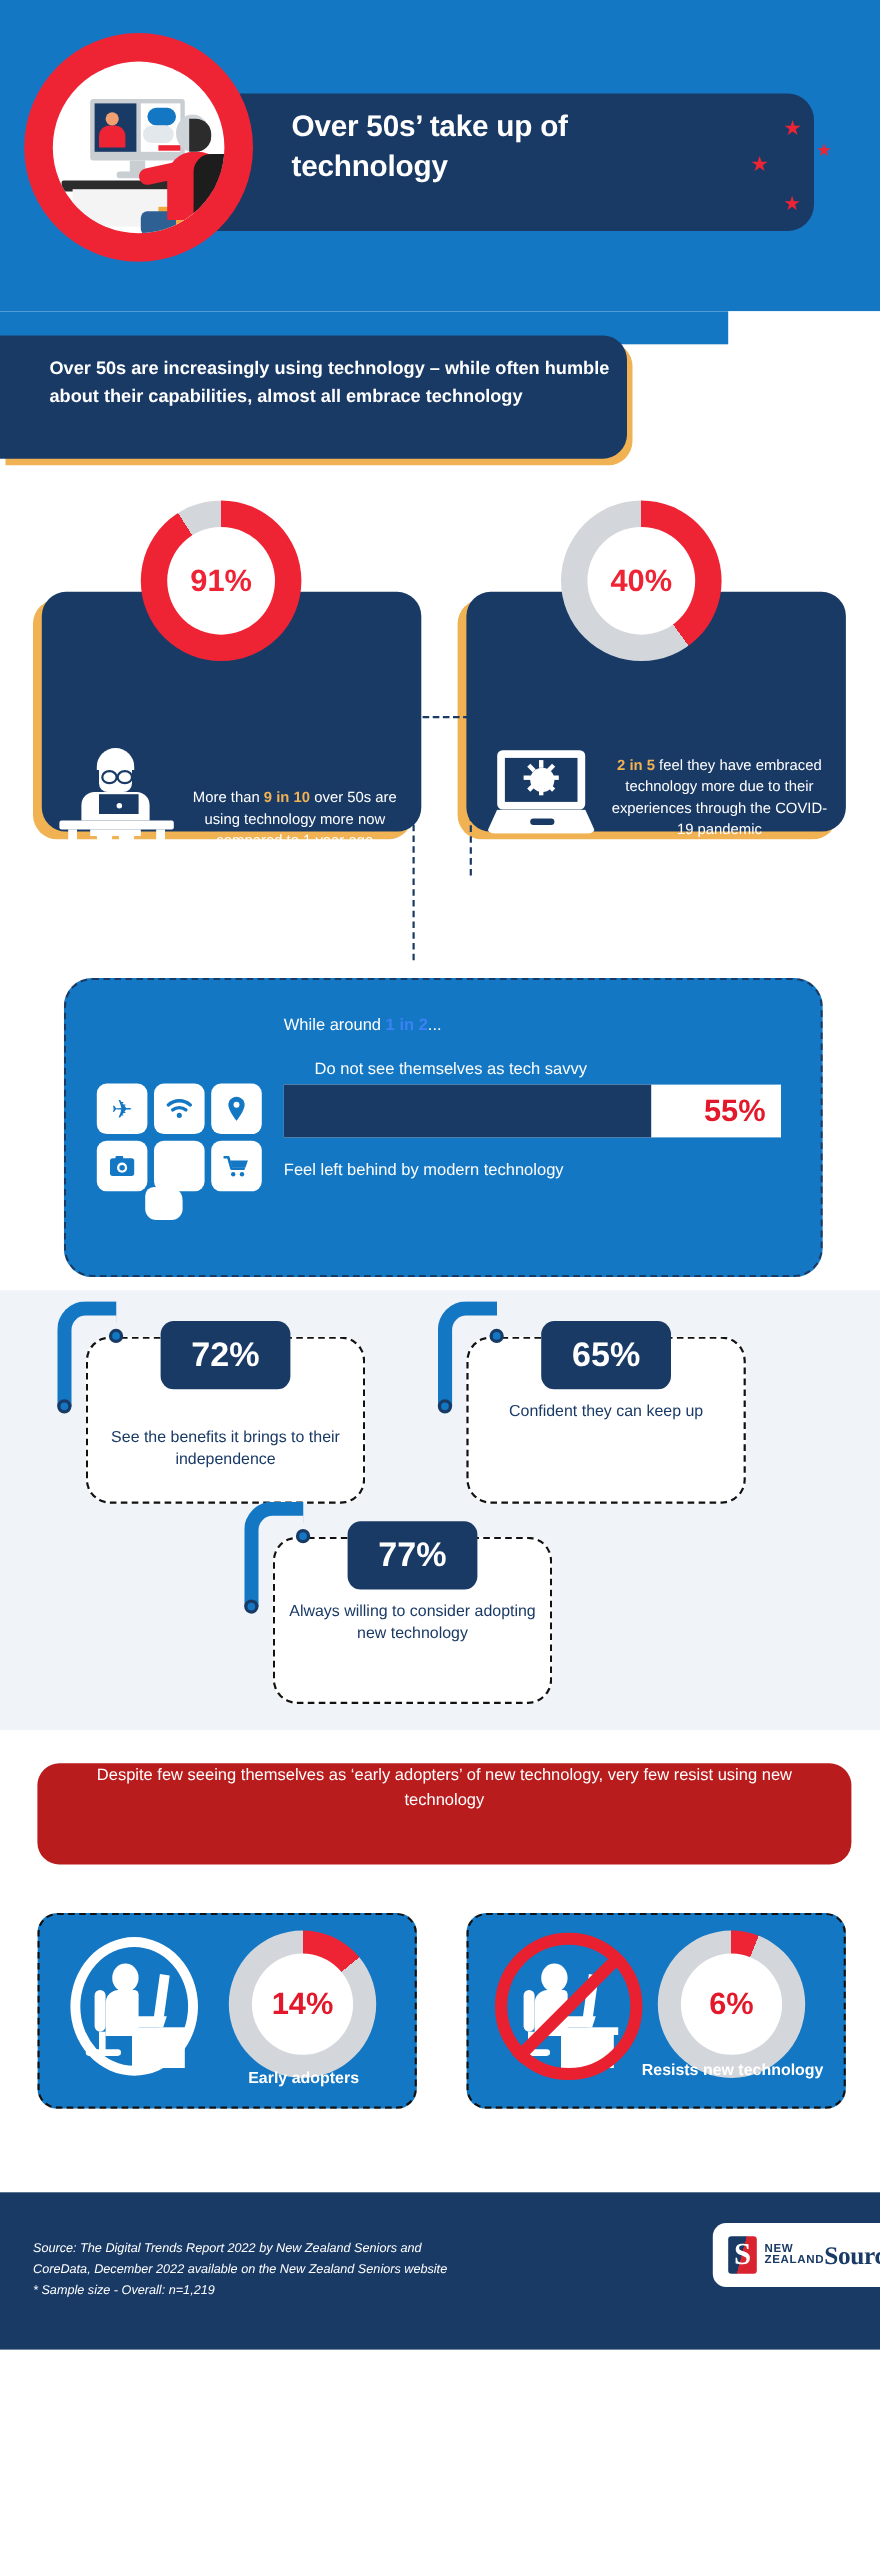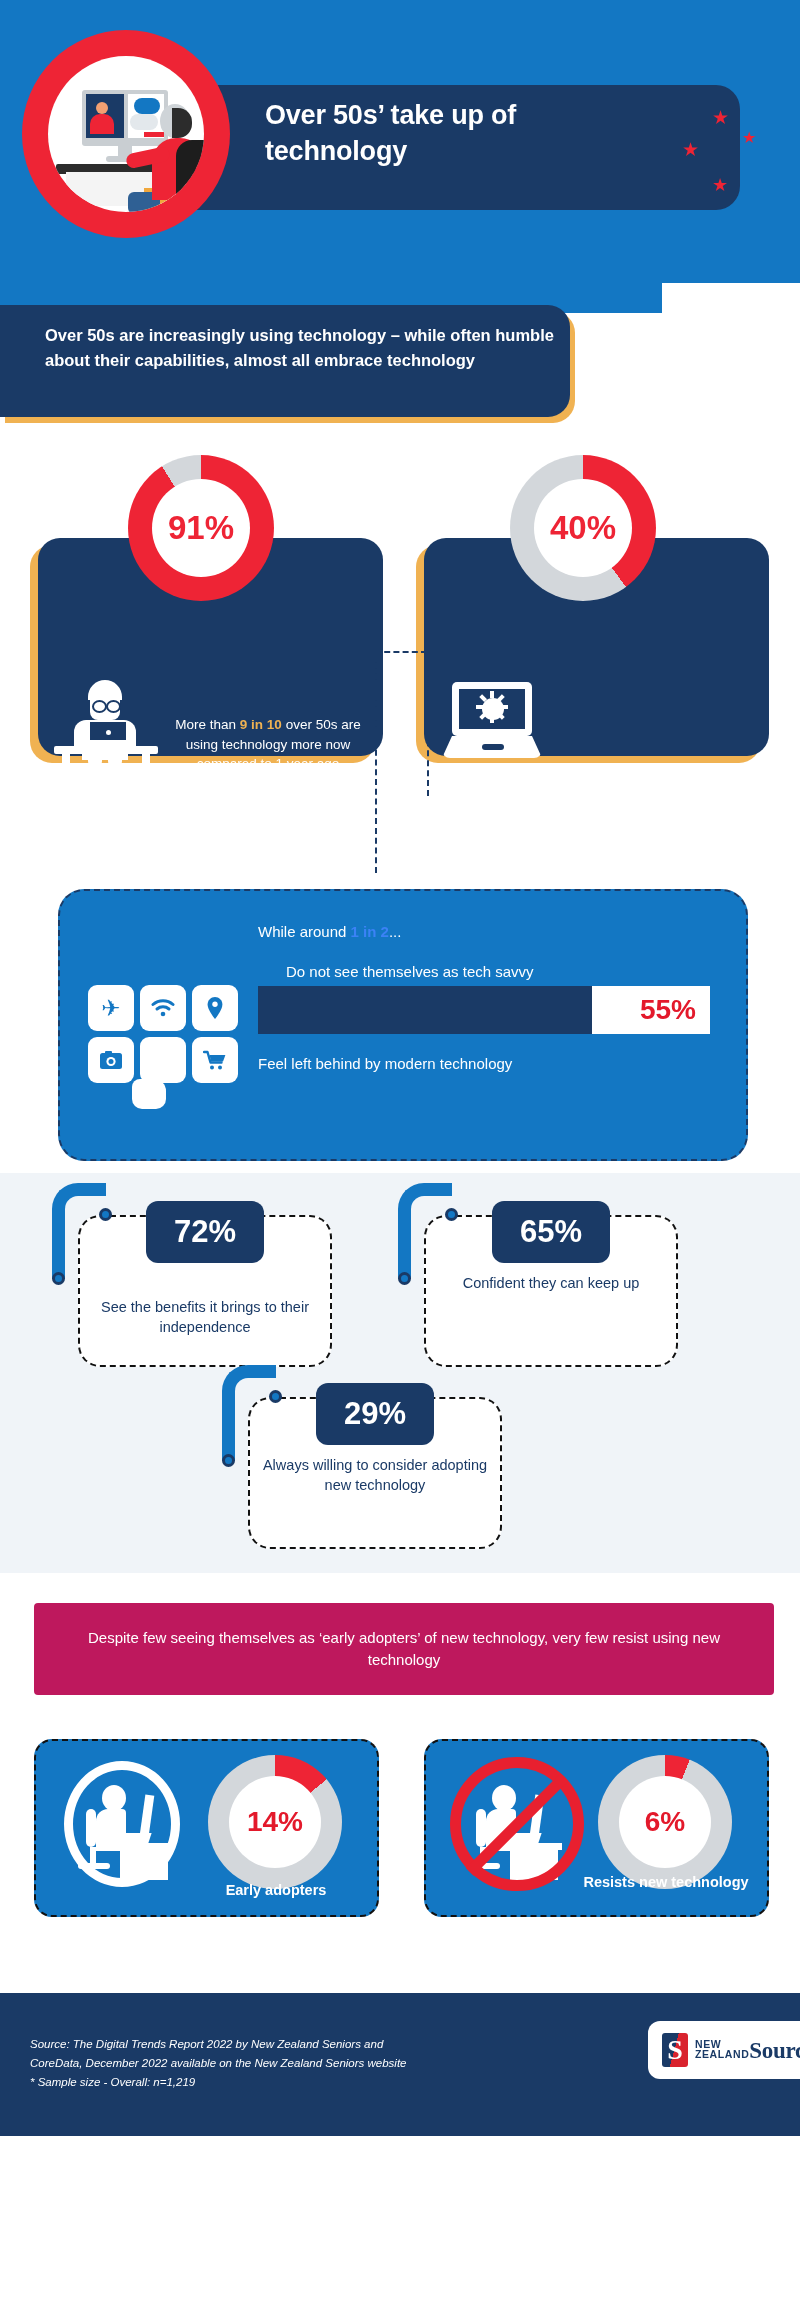--- a/index.html
+++ b/index.html
@@ -151,21 +151,21 @@
     width:98px; height:98px;
     margin-left:-49px; margin-top:-49px;
     border-radius:50%;
     background:#ffffff;
   }
   .donut-val{
     position:absolute;
     left:0; top:0; width:100%; height:100%;
     display:flex; align-items:center; justify-content:center;
     color:#ee2435;
-    font-size:33px;
+    font-size:28px;
     font-weight:bold;
   }
   .donut.d91{left:128px; top:22px;}
   .donut.d40{left:510px; top:22px;}
 
   .dcard-body{
     position:absolute;
     display:flex;
     align-items:flex-end;
     z-index:7;
@@ -349,23 +349,23 @@
   .pc1{left:85px; top:100px;margin-top:24px;}
   .pc2{left:431px; top:100px;}
   .pc3{left:255px; top:282px;}
 
   
   .bottom-sec{position:relative; background:#ffffff; height:420px;}
   .note-banner{
     position:absolute;
     left:34px; top:30px;
     width:740px; height:92px;
-    background:#be185d;
-    border-radius:4px;
-    display:flex; align-items:center; justify-content:center;
+    background:#b91c1c;
+    border-radius:20px;
+    display:flex; align-items:flex-start; justify-content:center;
   }
   .note-text{
     color:#ffffff;
     font-size:15px;
     line-height:1.5;
     text-align:center;
     width:690px;
   }
   .adopt-card{
     position:absolute;
@@ -583,20 +583,21 @@
         <div class="ilp-spike" style="transform:rotate(90deg);"></div>
         <div class="ilp-spike" style="transform:rotate(135deg);"></div>
         <div class="ilp-spike" style="transform:rotate(180deg);"></div>
         <div class="ilp-spike" style="transform:rotate(225deg);"></div>
         <div class="ilp-spike" style="transform:rotate(270deg);"></div>
         <div class="ilp-spike" style="transform:rotate(315deg);"></div>
         <div class="ilp ilp-virus"></div>
         <div class="ilp ilp-base"></div>
         <div class="ilp-pad" style="position:absolute;"></div>
       </div>
+      <div class="dcard-text"><span></span><span class="hl-gold">2 in 5</span><span> feel they have embraced technology more due to their experiences through the COVID-19 pandemic</span></div>
     </div>
   </div>
 
   <div class="half-wrap">
     <div class="half-panel"></div>
 
     <div class="appgrid">
       <div class="apptile">✈</div>
       <div class="apptile">
         <svg width="24" height="20" viewBox="0 0 24 20" aria-hidden="true">
@@ -657,21 +658,21 @@
     <div class="hook h2"></div>
     <div class="hook-dot hd-a2"></div>
     <div class="hook-dot hd-b2"></div>
     <div class="pct-badge pb2">65%</div>
     <div class="pct-cap pc2">Confident they can keep up</div>
 
     <div class="pct-card p3"></div>
     <div class="hook h3"></div>
     <div class="hook-dot hd-a3"></div>
     <div class="hook-dot hd-b3"></div>
-    <div class="pct-badge pb3">29%</div>
+    <div class="pct-badge pb3">77%</div>
     <div class="pct-cap pc3">Always willing to consider adopting new technology</div>
   </div>
 
   <div class="bottom-sec">
     <div class="note-banner">
       <div class="note-text">Despite few seeing themselves as ‘early adopters’ of new technology, very few resist using new technology</div>
     </div>
 
     <div class="adopt-card a1">
       <div class="adopt-ico">

